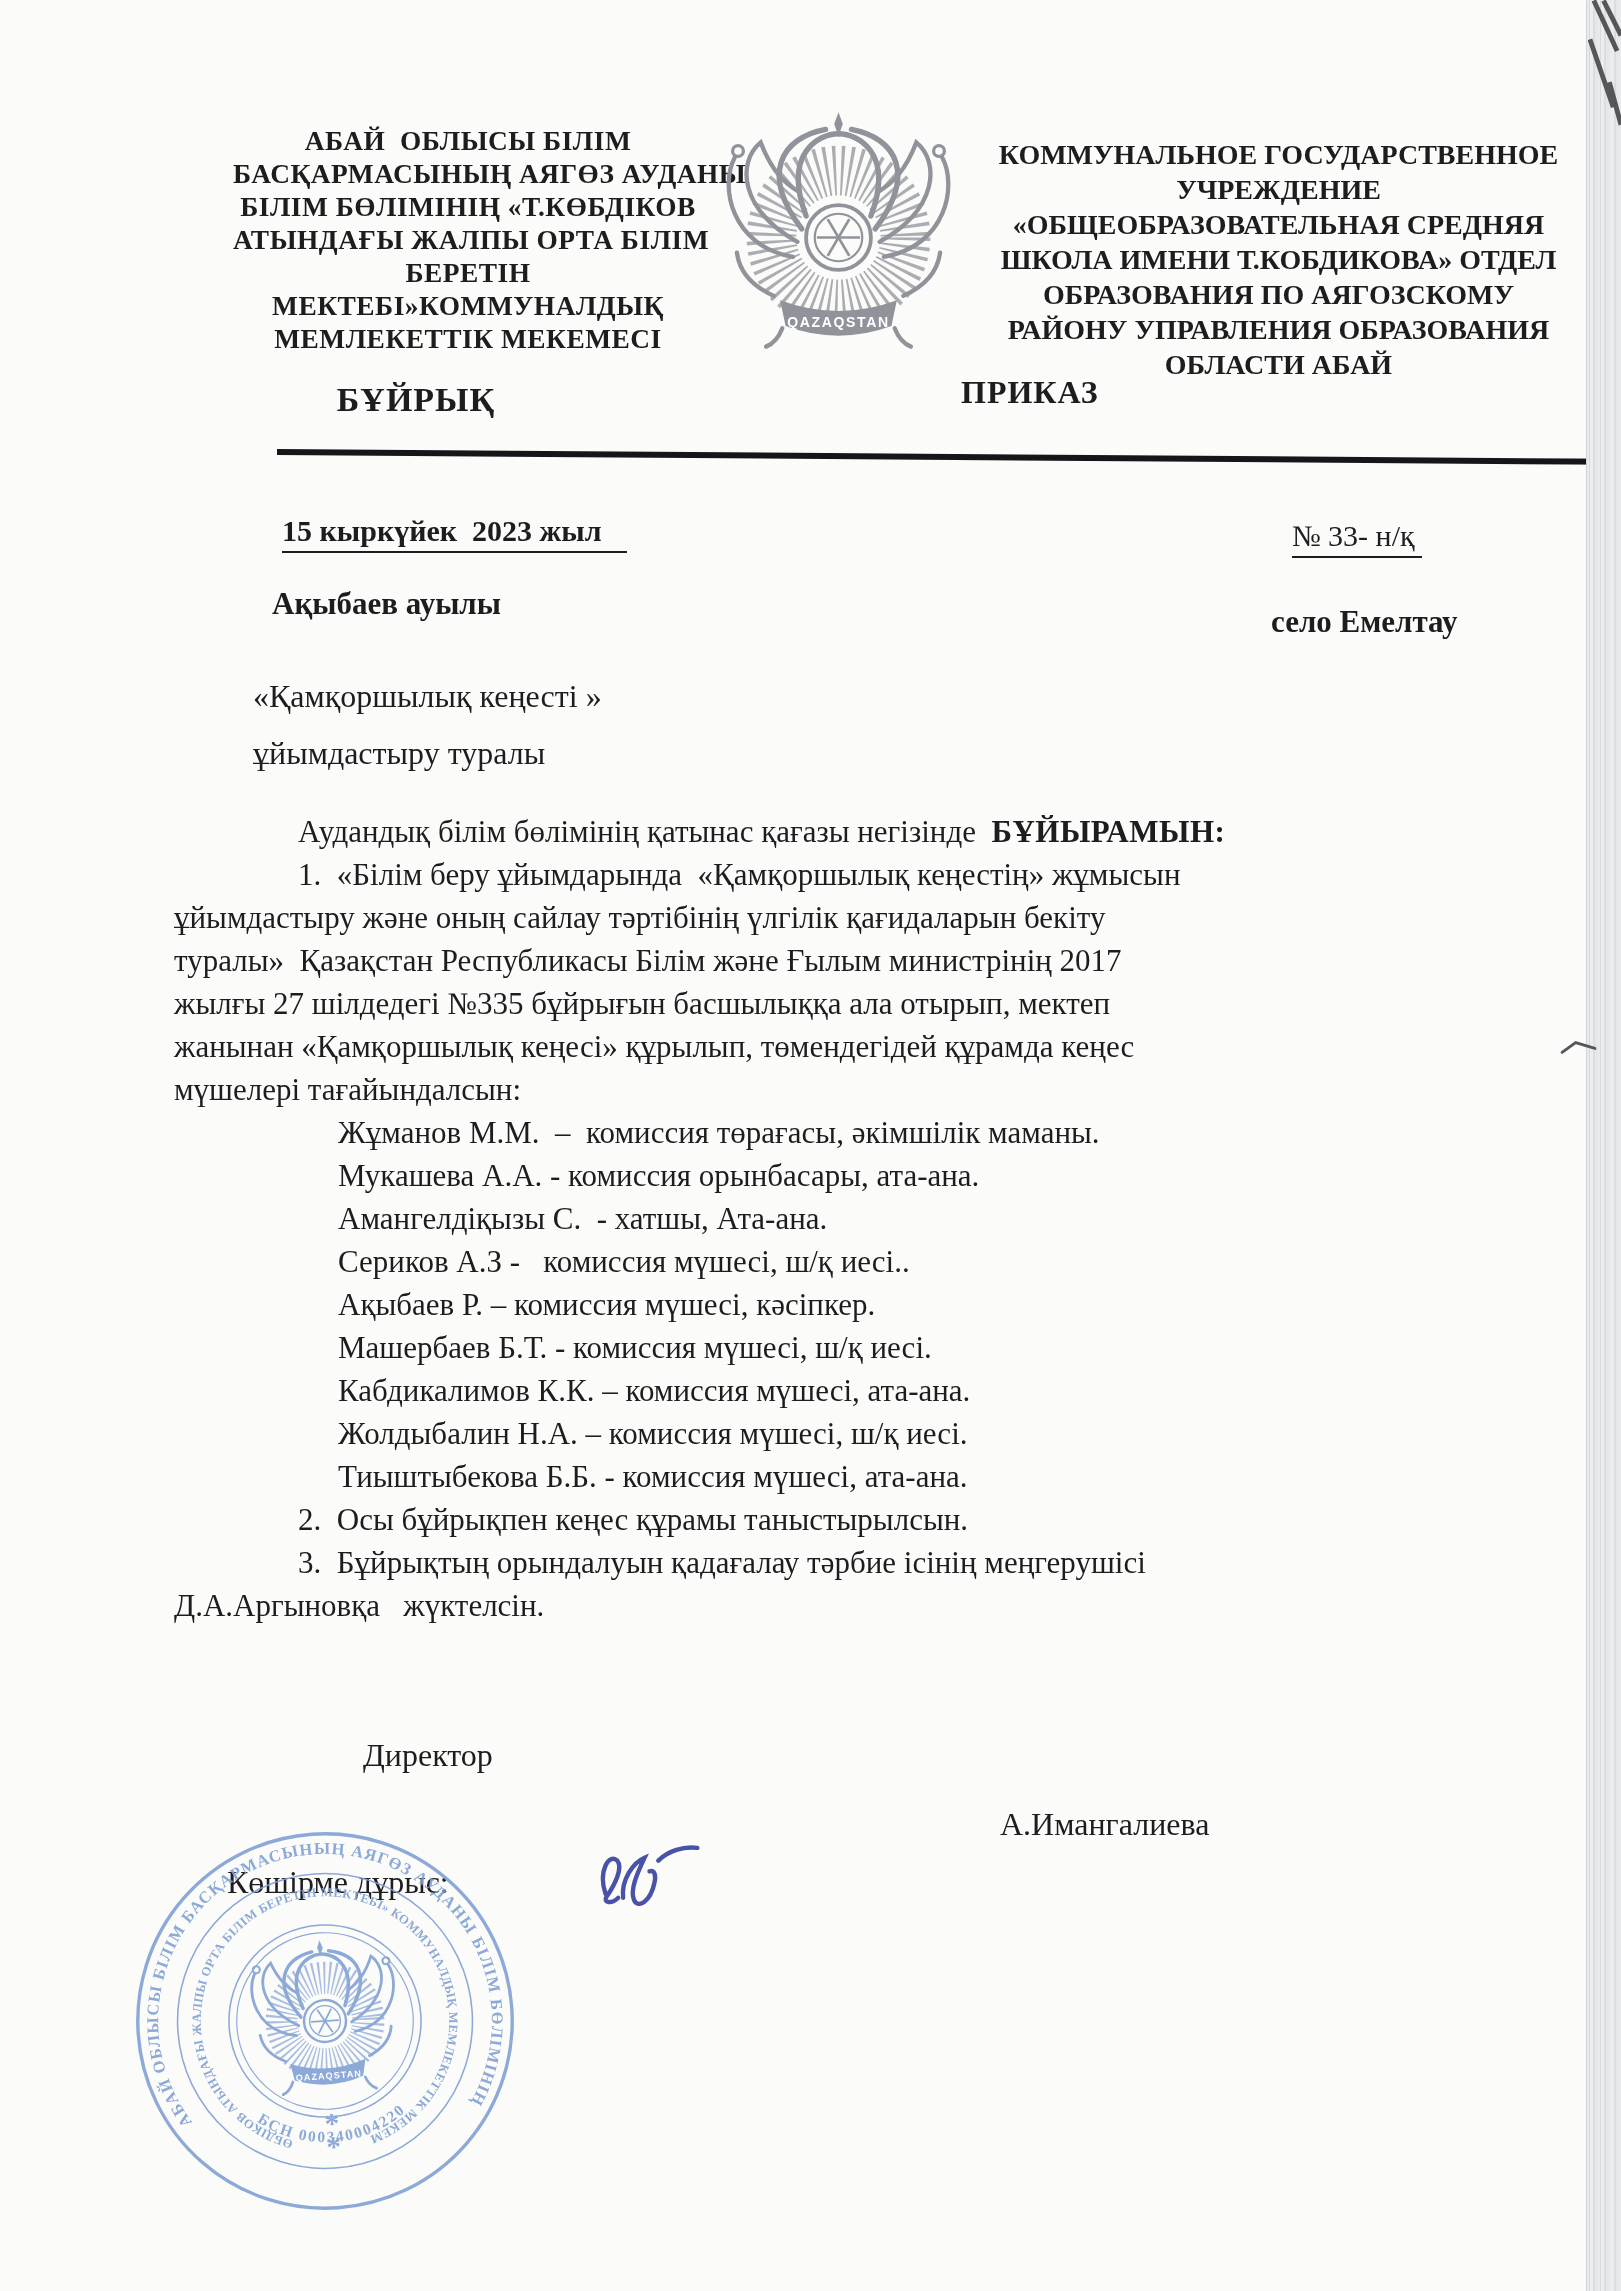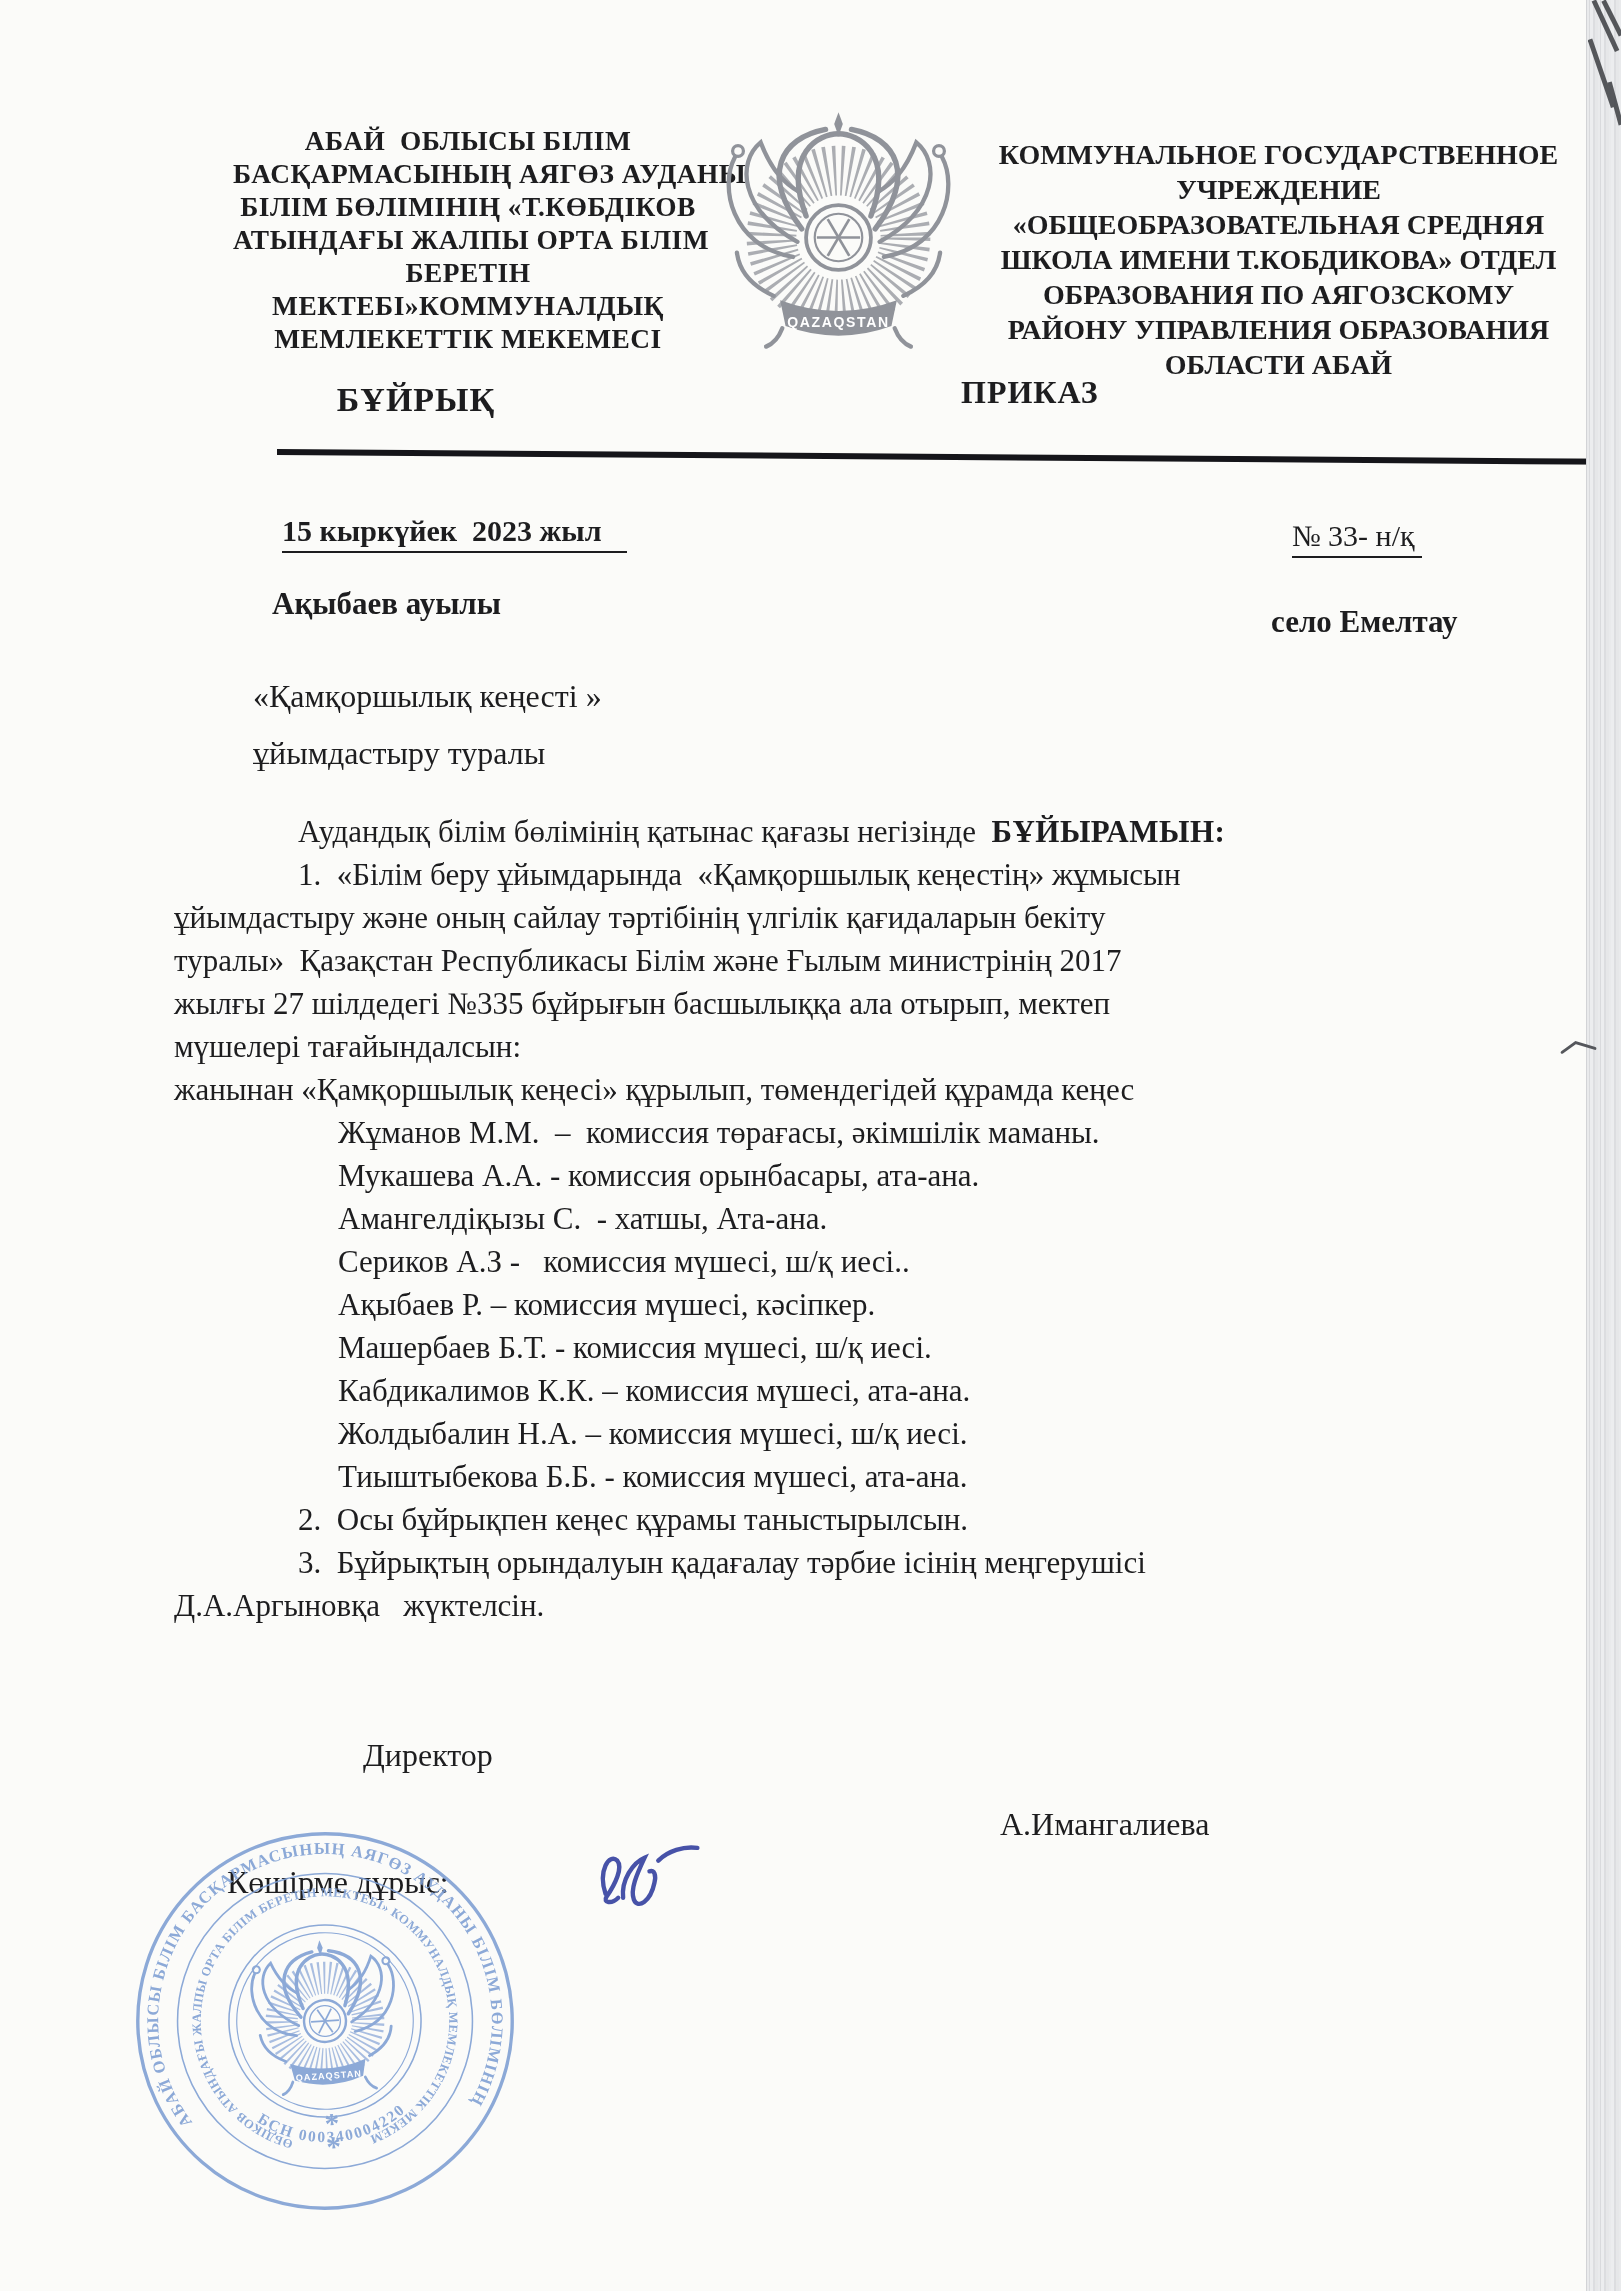--- a/index.html
+++ b/index.html
@@ -125,22 +125,22 @@
 
   <div class="abs subject1 line">«Қамқоршылық кеңесті »</div>
   <div class="abs subject2 line">ұйымдастыру туралы</div>
 
   <div class="abs body-block">
     <div class="line i1"><span>Аудандық білім бөлімінің қатынас қағазы негізінде  </span><span class="bold">БҰЙЫРАМЫН:</span></div>
     <div class="line i1">1.  «Білім беру ұйымдарында  «Қамқоршылық кеңестің» жұмысын</div>
     <div class="line">ұйымдастыру және оның сайлау тәртібінің үлгілік қағидаларын бекіту</div>
     <div class="line">туралы»  Қазақстан Республикасы Білім және Ғылым министрінің 2017</div>
     <div class="line">жылғы 27 шілдедегі №335 бұйрығын басшылыққа ала отырып, мектеп</div>
+    <div class="line">жанынан «Қамқоршылық кеңесі» құрылып, төмендегідей құрамда кеңес</div>
     <div class="line">мүшелері тағайындалсын:</div>
-    <div class="line">жанынан «Қамқоршылық кеңесі» құрылып, төмендегідей құрамда кеңес</div>
     <div class="line i2">Жұманов М.М.  –  комиссия төрағасы, әкімшілік маманы.</div>
     <div class="line i2">Мукашева А.А. - комиссия орынбасары, ата-ана.</div>
     <div class="line i2">Амангелдіқызы С.  - хатшы, Ата-ана.</div>
     <div class="line i2">Сериков А.З -   комиссия мүшесі, ш/қ иесі..</div>
     <div class="line i2">Ақыбаев Р. – комиссия мүшесі, кәсіпкер.</div>
     <div class="line i2">Машербаев Б.Т. - комиссия мүшесі, ш/қ иесі.</div>
     <div class="line i2">Кабдикалимов К.К. – комиссия мүшесі, ата-ана.</div>
     <div class="line i2">Жолдыбалин Н.А. – комиссия мүшесі, ш/қ иесі.</div>
     <div class="line i2">Тиыштыбекова Б.Б. - комиссия мүшесі, ата-ана.</div>
     <div class="line i1">2.  Осы бұйрықпен кеңес құрамы таныстырылсын.</div>

